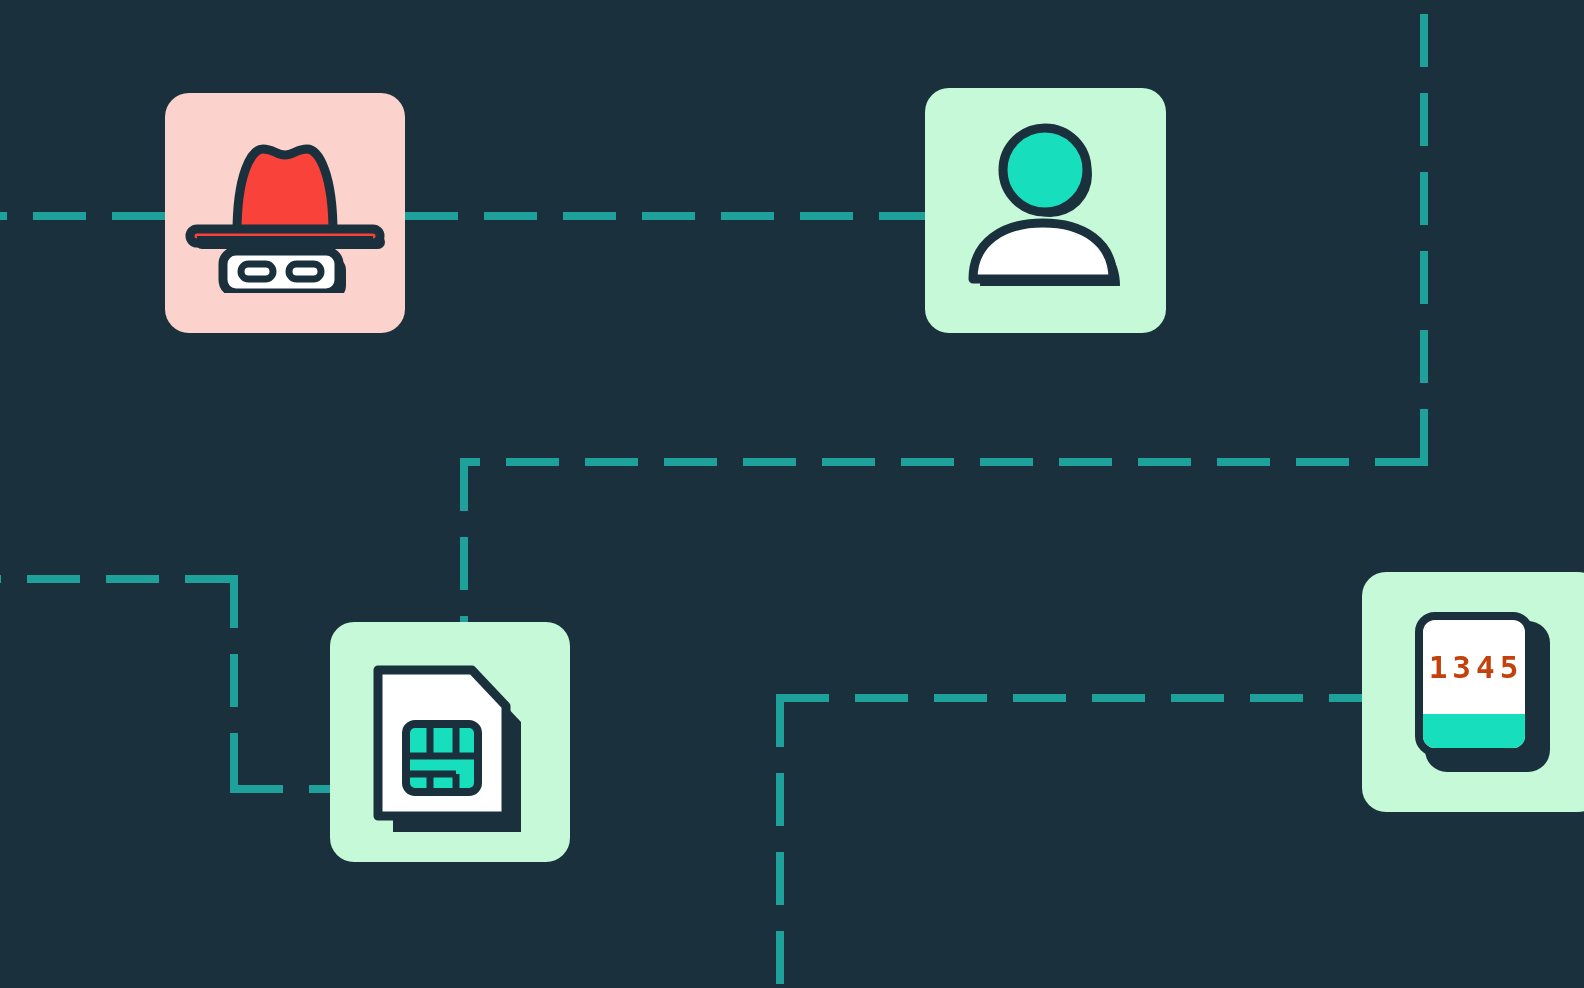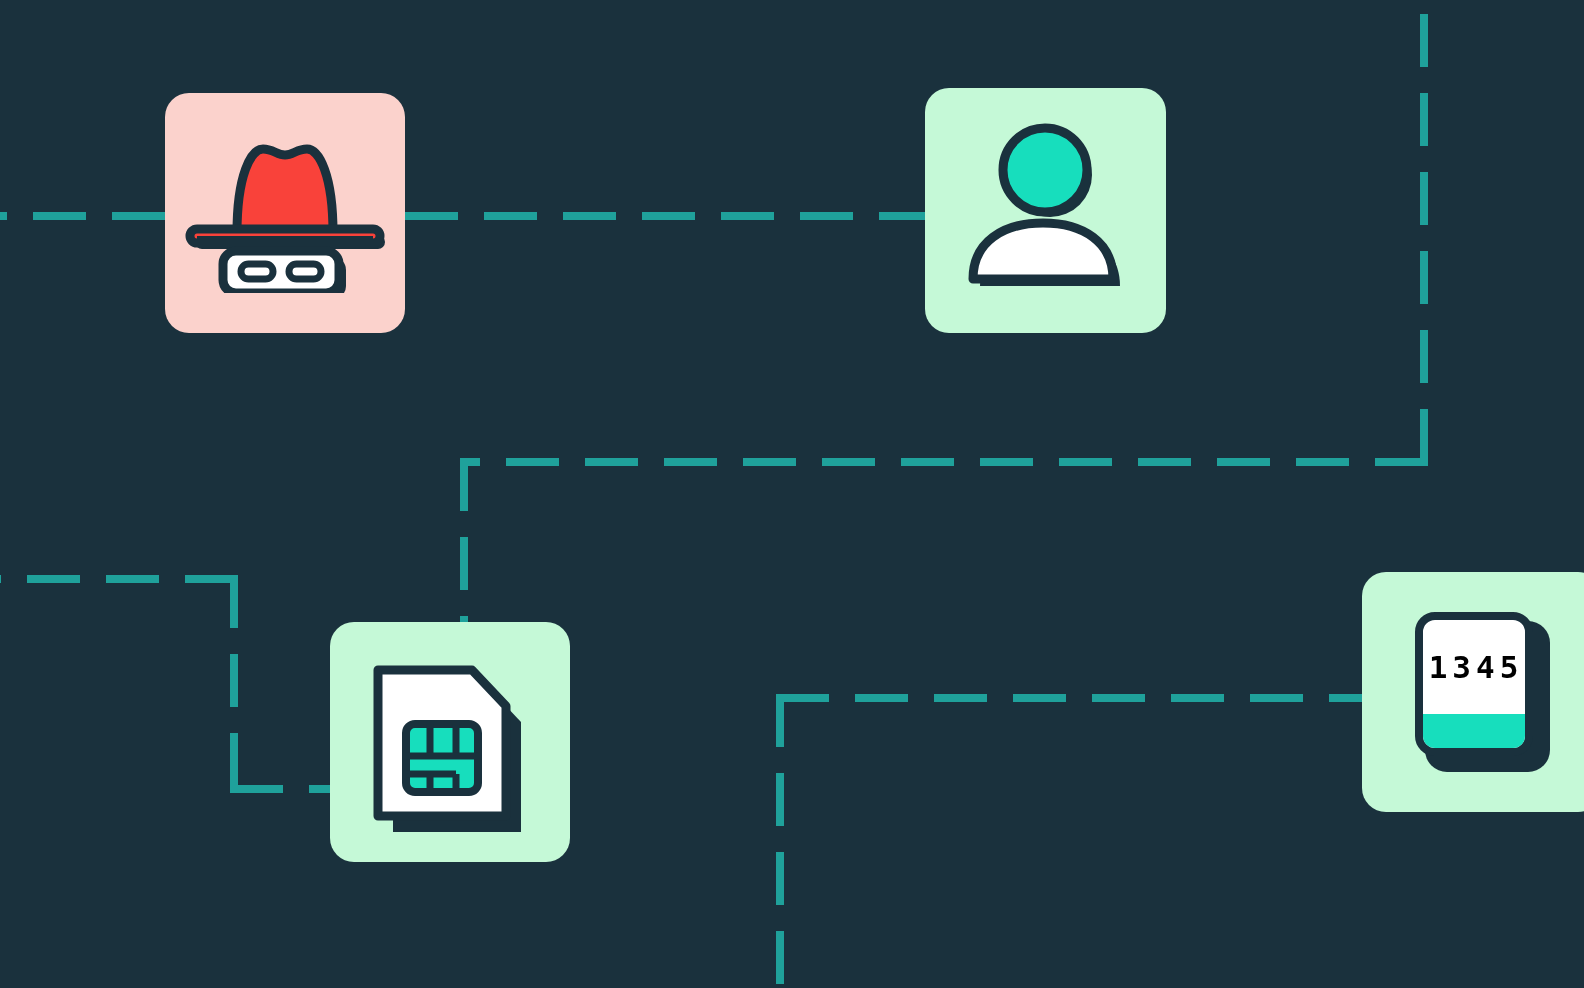--- a/index.html
+++ b/index.html
@@ -68,21 +68,21 @@
     display: flex;
     align-items: center;
     justify-content: center;
   }
 
   .num-text {
     font-family: "DejaVu Sans Mono", "Liberation Mono", monospace;
     font-size: 31px;
     font-weight: 700;
     letter-spacing: 5px;
-    color: #000000;
+    color: #c2410c;
     line-height: 1;
     text-indent: 5px;
   }
 </style>
 </head>
 <body>
 
 <div id="stage">
 
   <div class="conn conn-h rev" style="left:0px; top:212px; width:165px;"></div>

